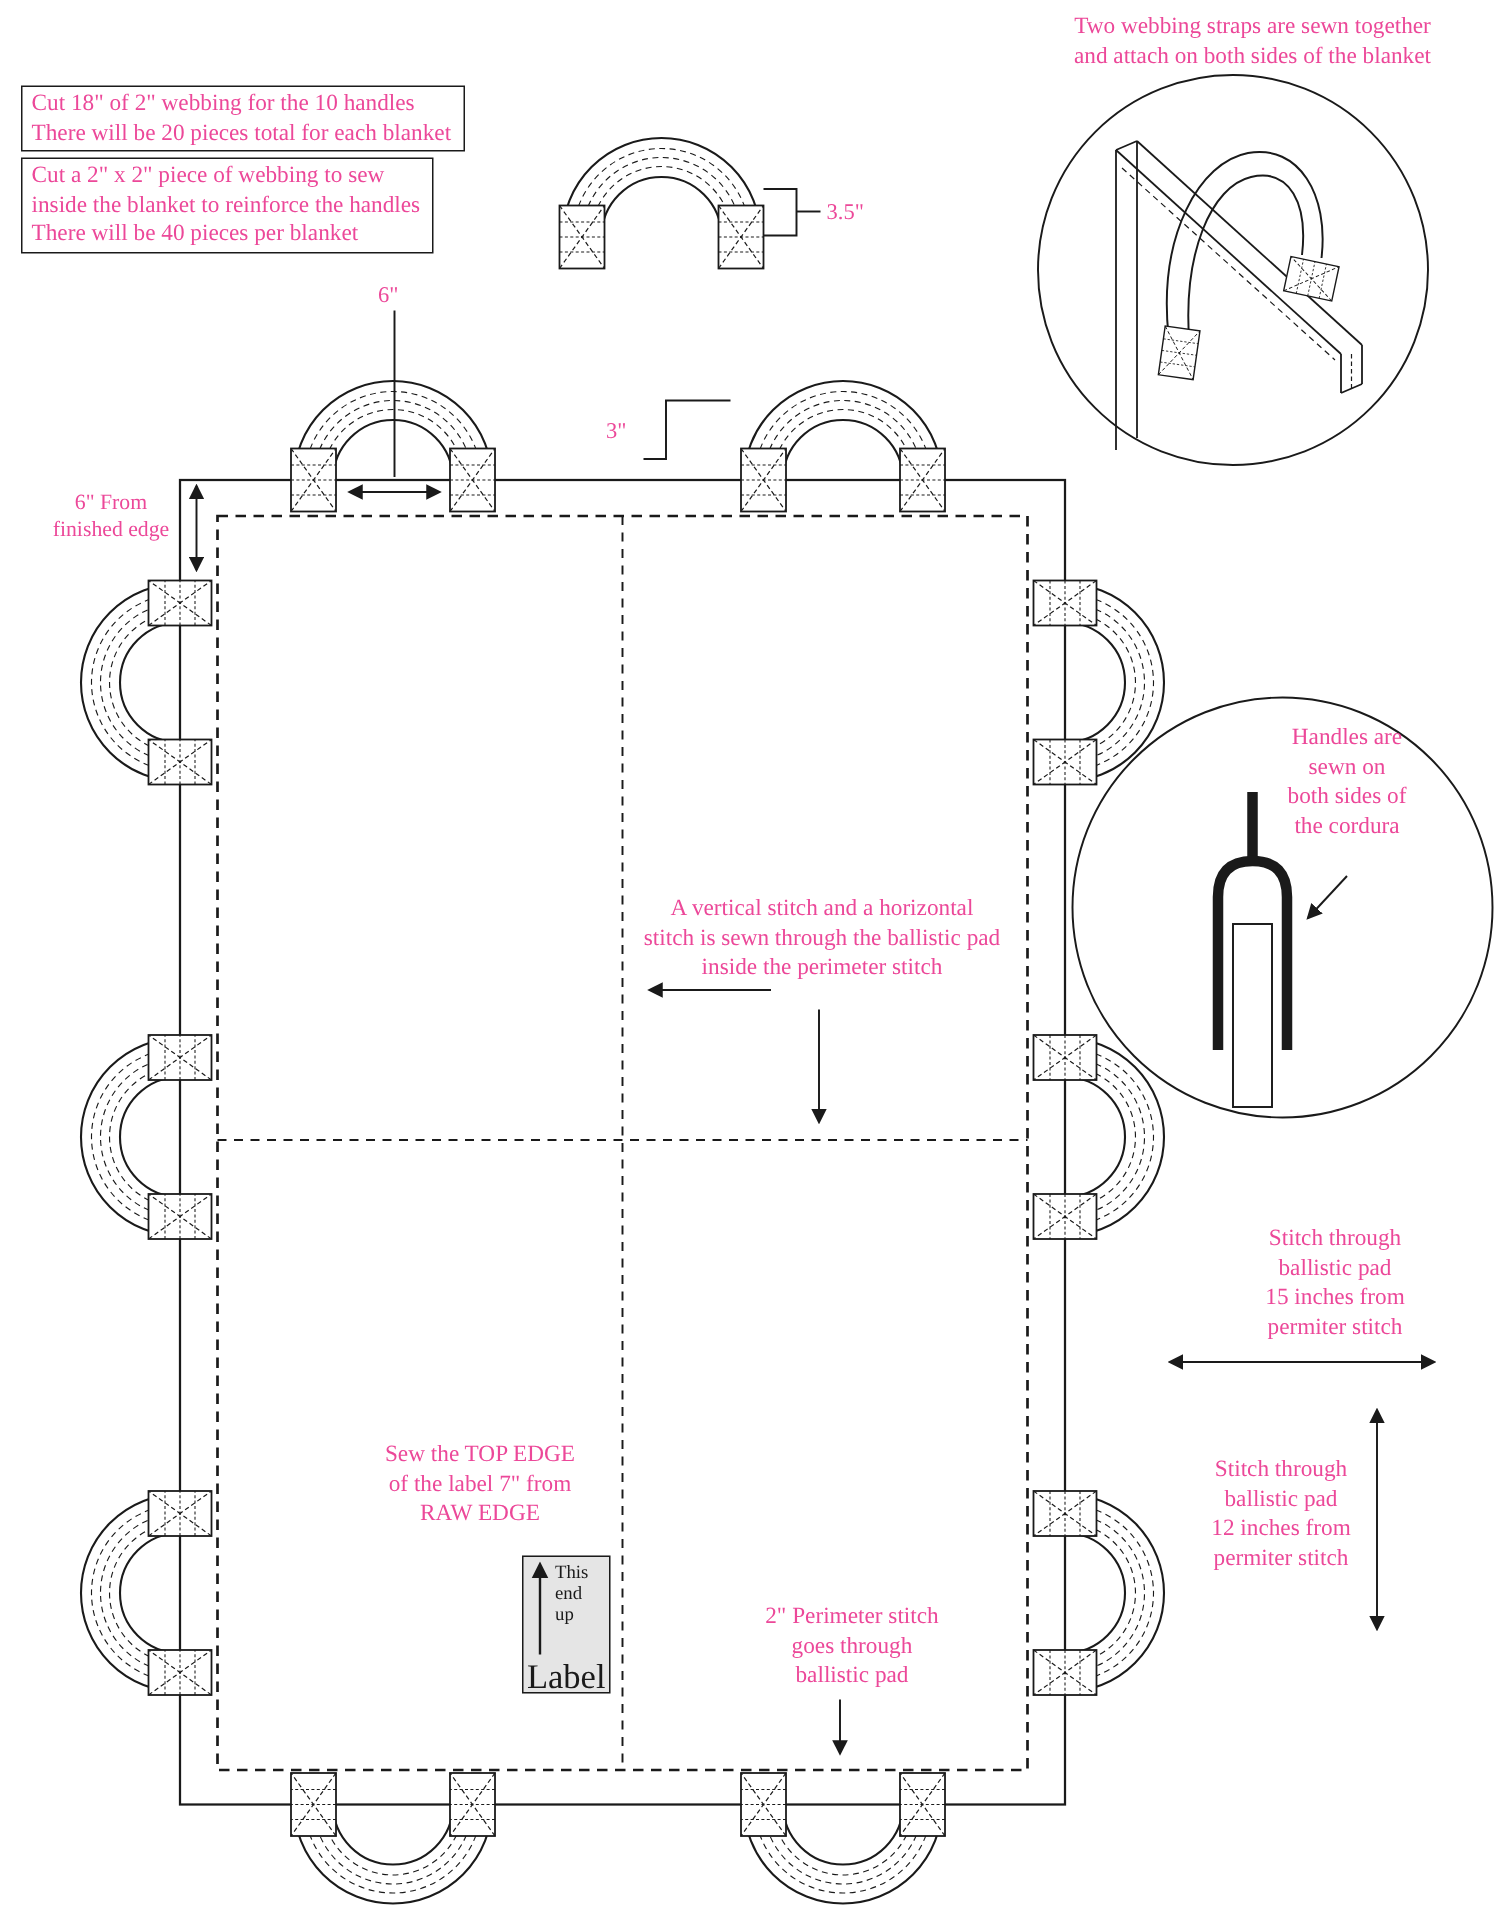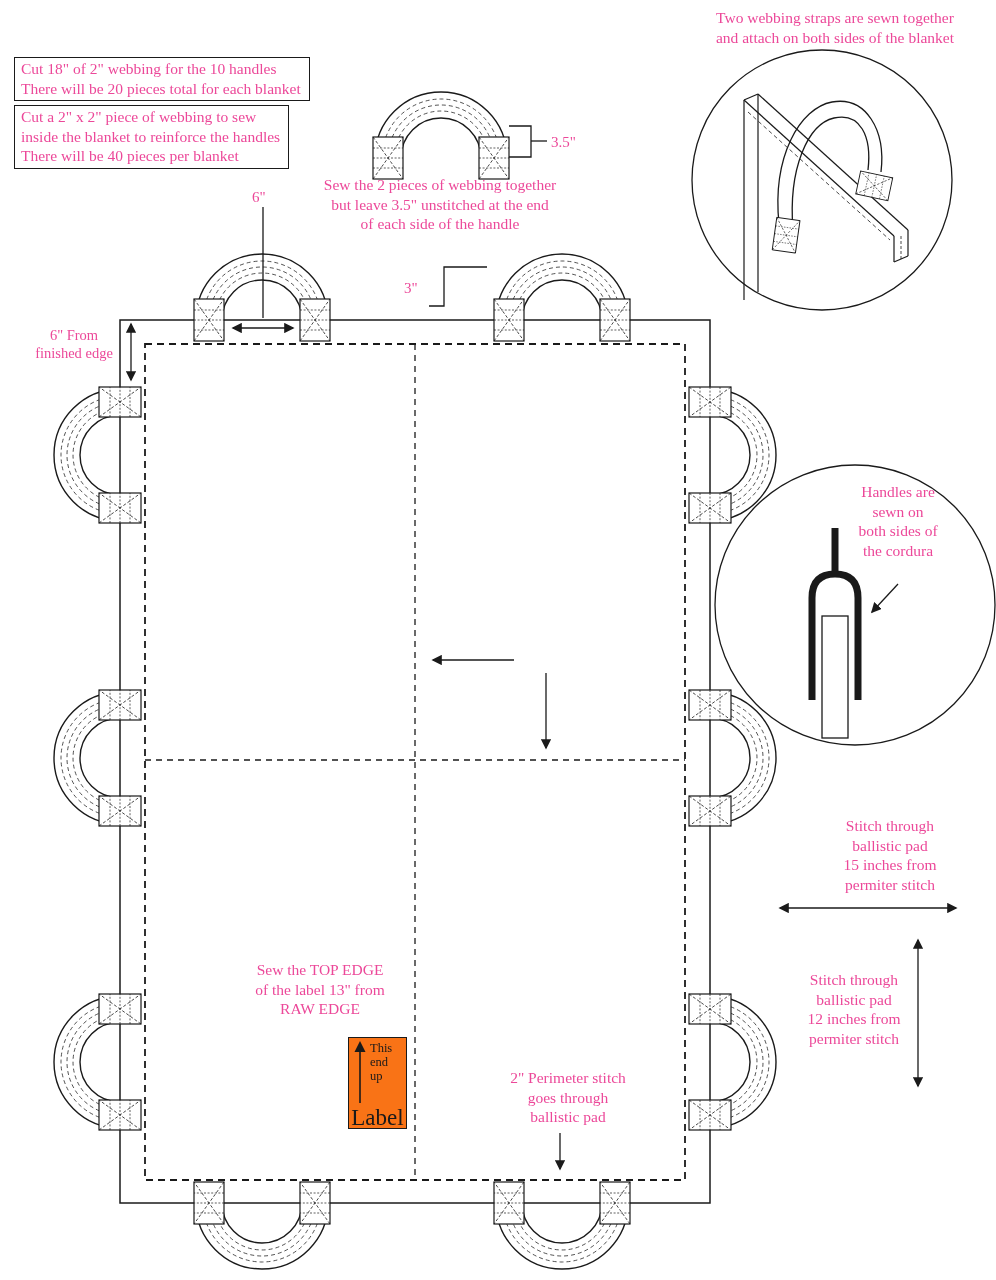--- a/index.html
+++ b/index.html
@@ -5,21 +5,21 @@
   * { margin:0; padding:0; box-sizing:border-box; }
   html,body { background:#fff; }
   body { font-family:"Liberation Serif", serif; color:#1a1a1a; }
   .canvas { position:relative; width:996px; height:1280px; background:#fff; overflow:hidden; }
   svg.layer { position:absolute; left:0; top:0; display:block; }
   .txt { position:absolute; white-space:pre-line; font-size:15.5px; line-height:1.27; color:#ec4899; }
   .center { text-align:center; }
   .boxed { border:1.6px solid #1a1a1a; padding:1px 8px 2px 6px; width:max-content; }
   .dim { font-size:15px; }
   .label-box { position:absolute; left:348px; top:1037px; width:59px; height:92px;
-               border:1.6px solid #1a1a1a; background:#f97316; display:flex; flex-direction:column; }
+               border:1.6px solid #1a1a1a; background:#e5e5e5; display:flex; flex-direction:column; }
   .lb-top { flex:1; display:flex; gap:3px; padding:3px 2px 0 4px; }
   .lb-text { font-size:12.5px; line-height:1.12; white-space:pre-line; }
   .lb-label { font-size:23px; text-align:center; line-height:1.1; padding-bottom:2px; }
 </style>
 </head>
 <body>
 
 <div class="canvas">
 
   <svg class="layer" width="996" height="1280" viewBox="0 0 996 1280">
@@ -111,36 +111,36 @@
   <div class="txt boxed" style="left:14px; top:57px;">Cut 18" of 2" webbing for the 10 handles
 There will be 20 pieces total for each blanket</div>
 
   <div class="txt boxed" style="left:14px; top:105px;">Cut a 2" x 2" piece of webbing to sew
 inside the blanket to reinforce the handles
 There will be 40 pieces per blanket</div>
 
   <div class="txt center" style="left:690px; top:8px; width:290px;">Two webbing straps are sewn together
 and attach on both sides of the blanket</div>
 
-  <div class="txt center" style="left:312px; top:175px; width:256px;">Sew the 2 pieces of webbing together
-but leave 3.5" unstitched at the end
-of each side of the handle</div>
 
   <div class="txt dim" style="left:551px; top:133px;">3.5"</div>
 
   <div class="txt dim" style="left:252px; top:188px;">6"</div>
 
   <div class="txt dim" style="left:404px; top:279px;">3"</div>
 
   <div class="txt center" style="left:28px; top:326px; width:92px; font-size:14.5px;">6" From
 finished edge</div>
 
+  <div class="txt center" style="left:413px; top:596px; width:270px;">A vertical stitch and a horizontal
+stitch is sewn through the ballistic pad
+inside the perimeter stitch</div>
 
   <div class="txt center" style="left:245px; top:960px; width:150px;">Sew the TOP EDGE
-of the label 13" from
+of the label 7" from
 RAW EDGE</div>
 
   <div class="txt center" style="left:498px; top:1068px; width:140px;">2" Perimeter stitch
 goes through
 ballistic pad</div>
 
   <div class="txt center" style="left:845px; top:482px; width:106px;">Handles are
 sewn on
 both sides of
 the cordura</div>

